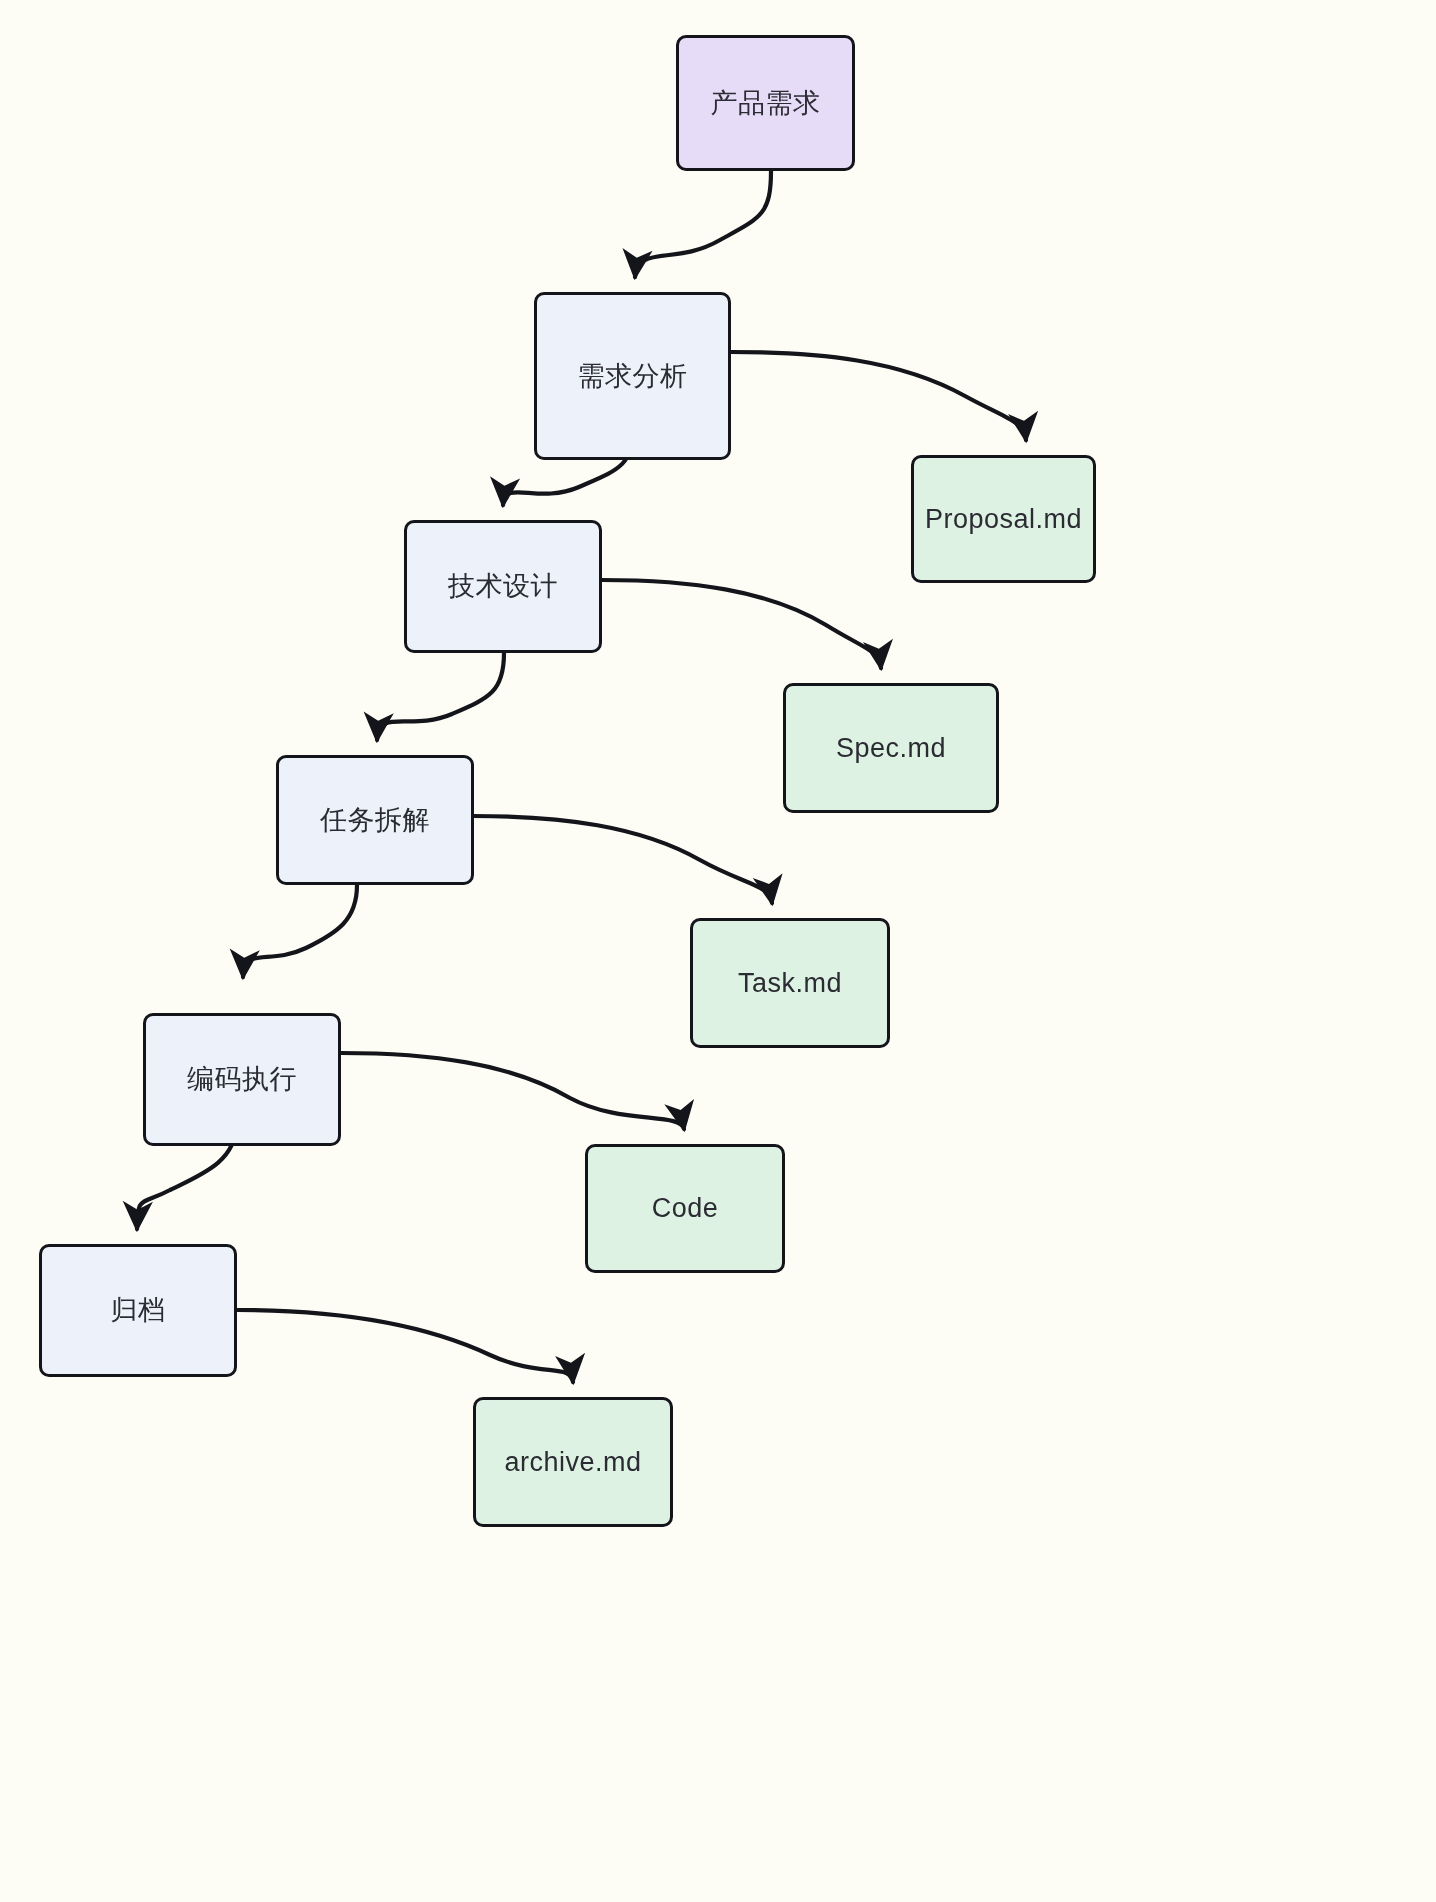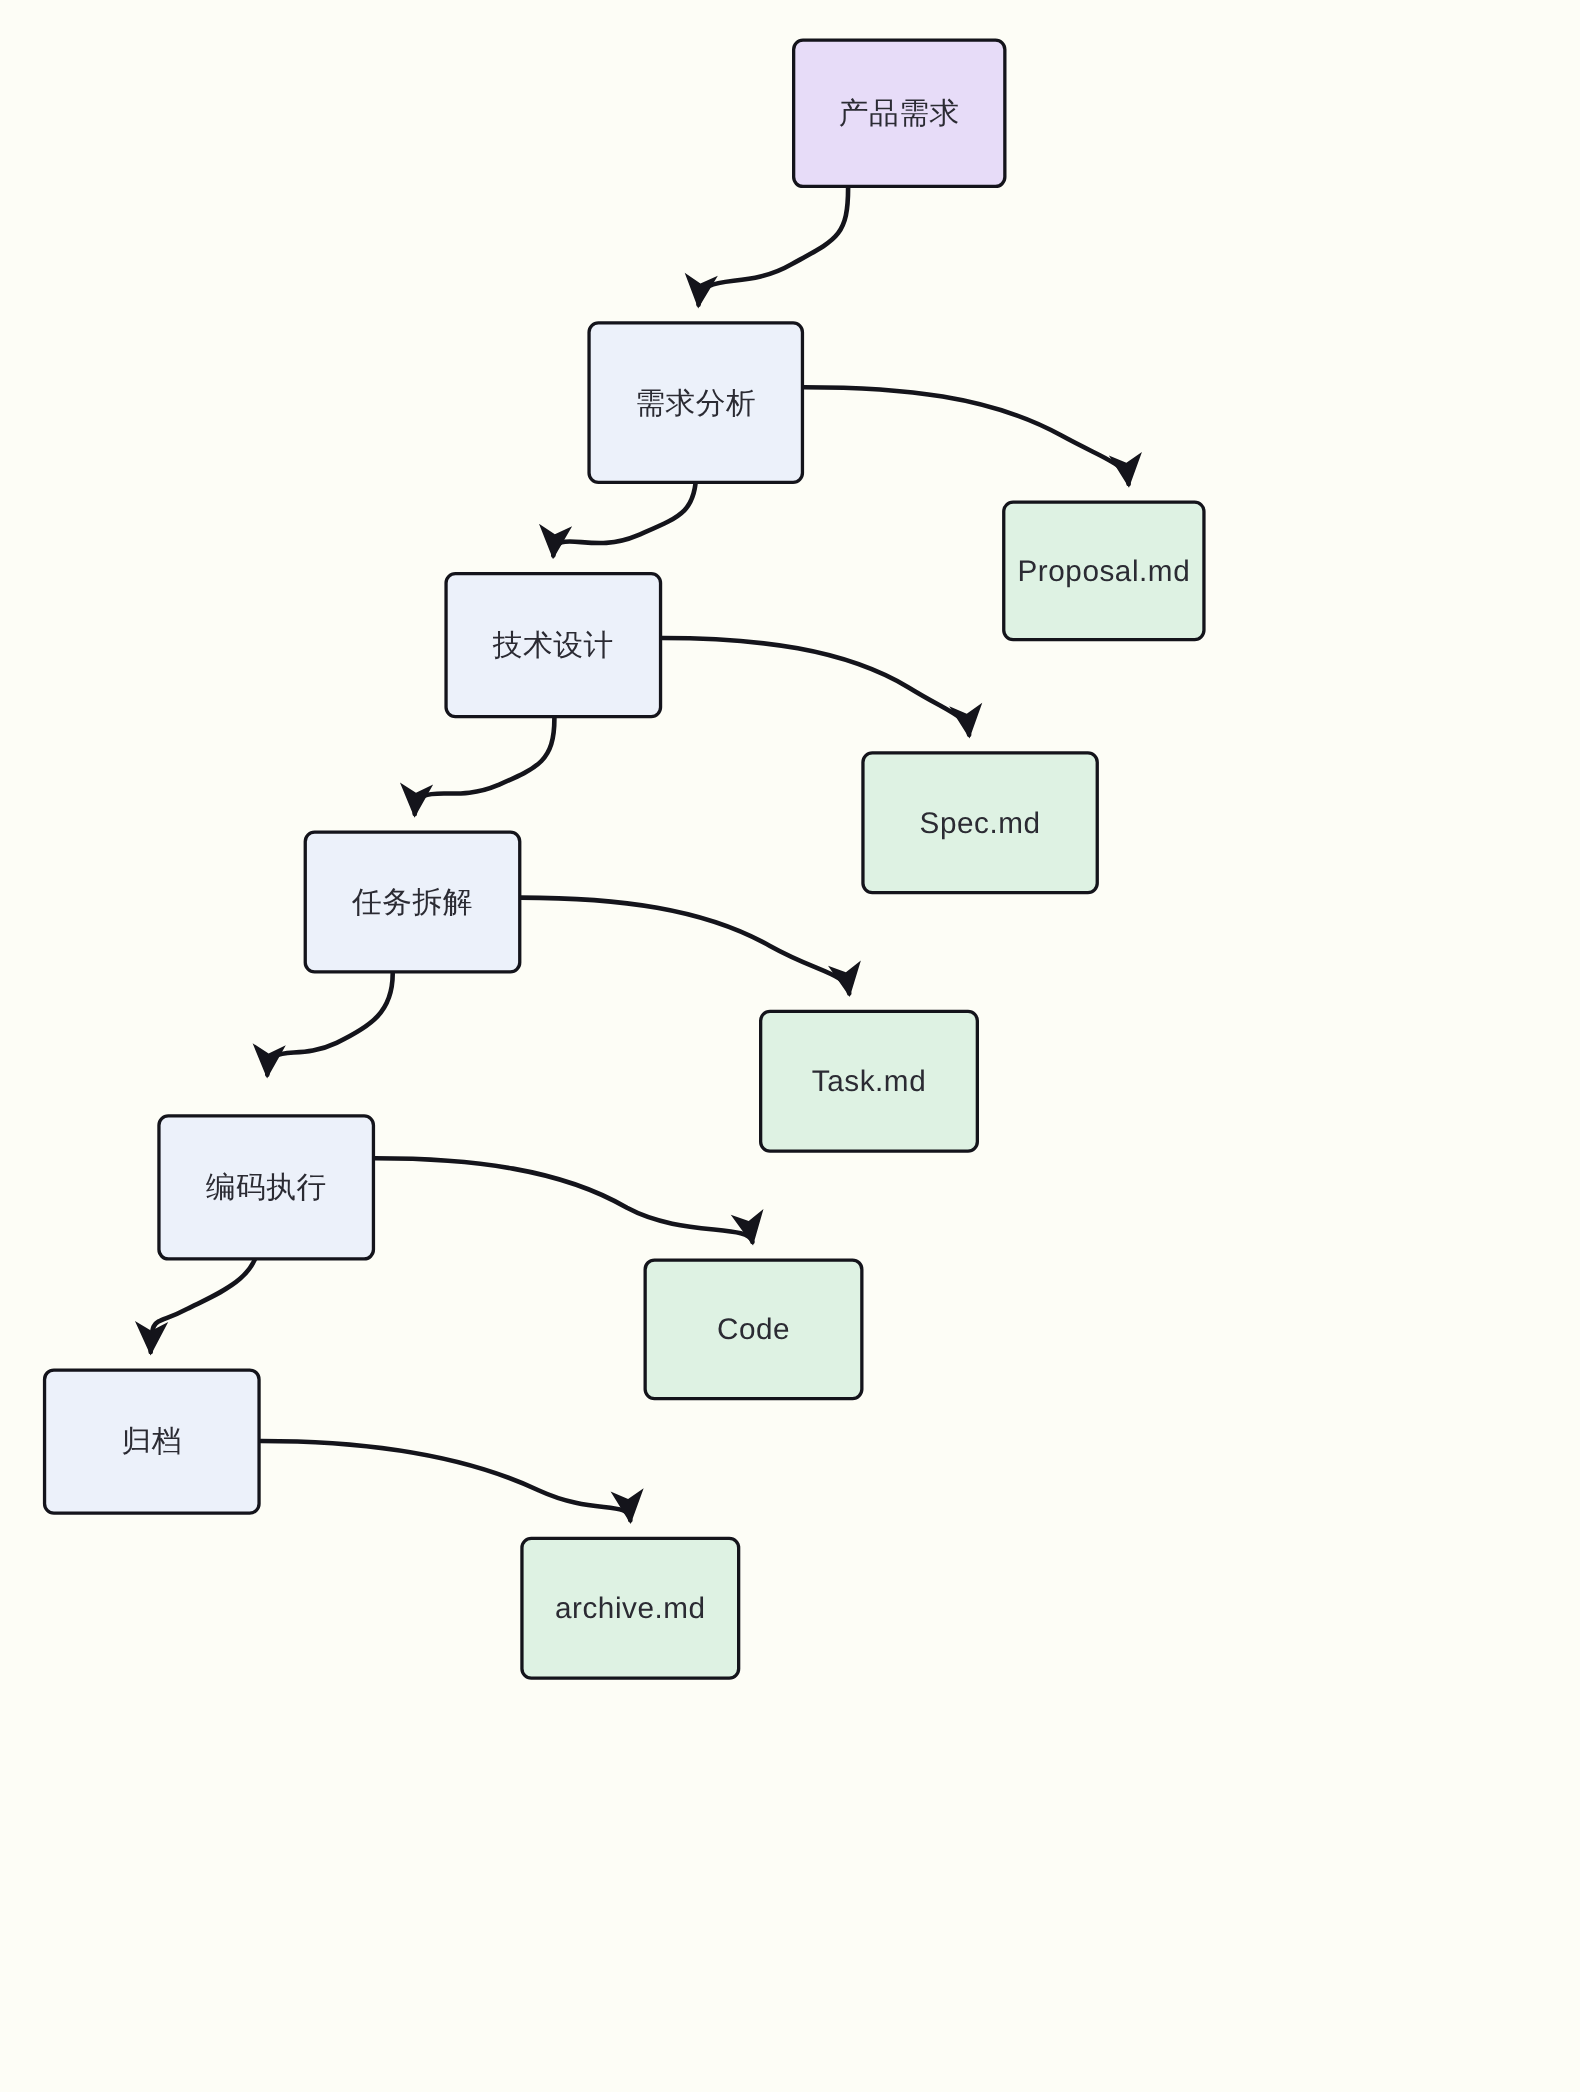--- a/index.html
+++ b/index.html
@@ -83,25 +83,25 @@
       <path d="M 357 885 C 357 920, 337 933, 306 948 C 268 966, 245 945, 243 977" marker-end="url(#arrowhead)"></path>
 
       <path d="M 341 1053 C 430 1053, 510 1063, 570 1098 C 620 1125, 681 1112, 684 1129" marker-end="url(#arrowhead)"></path>
 
       <path d="M 236 1125 C 236 1162, 200 1175, 170 1190 C 140 1206, 138 1194, 137 1229" marker-end="url(#arrowhead)"></path>
 
       <path d="M 237 1310 C 330 1310, 420 1322, 490 1355 C 540 1378, 571 1363, 573 1382" marker-end="url(#arrowhead)"></path>
     </g>
   </svg>
 
-  <div class="node start" style="left:676px; top:35px; width:195px; height:136px;margin-left:44px;">
+  <div class="node start" style="left:676px; top:35px; width:179px; height:136px;">
     <span class="node-label">产品需求</span>
   </div>
 
-  <div class="node process" style="left:534px; top:292px; width:197px; height:148px;">
+  <div class="node process" style="left:534px; top:292px; width:197px; height:168px;">
     <span class="node-label">需求分析</span>
   </div>
 
   <div class="node artifact" style="left:911px; top:455px; width:185px; height:128px;">
     <span class="node-label">Proposal.md</span>
   </div>
 
   <div class="node process" style="left:404px; top:520px; width:198px; height:133px;">
     <span class="node-label">技术设计</span>
   </div>

